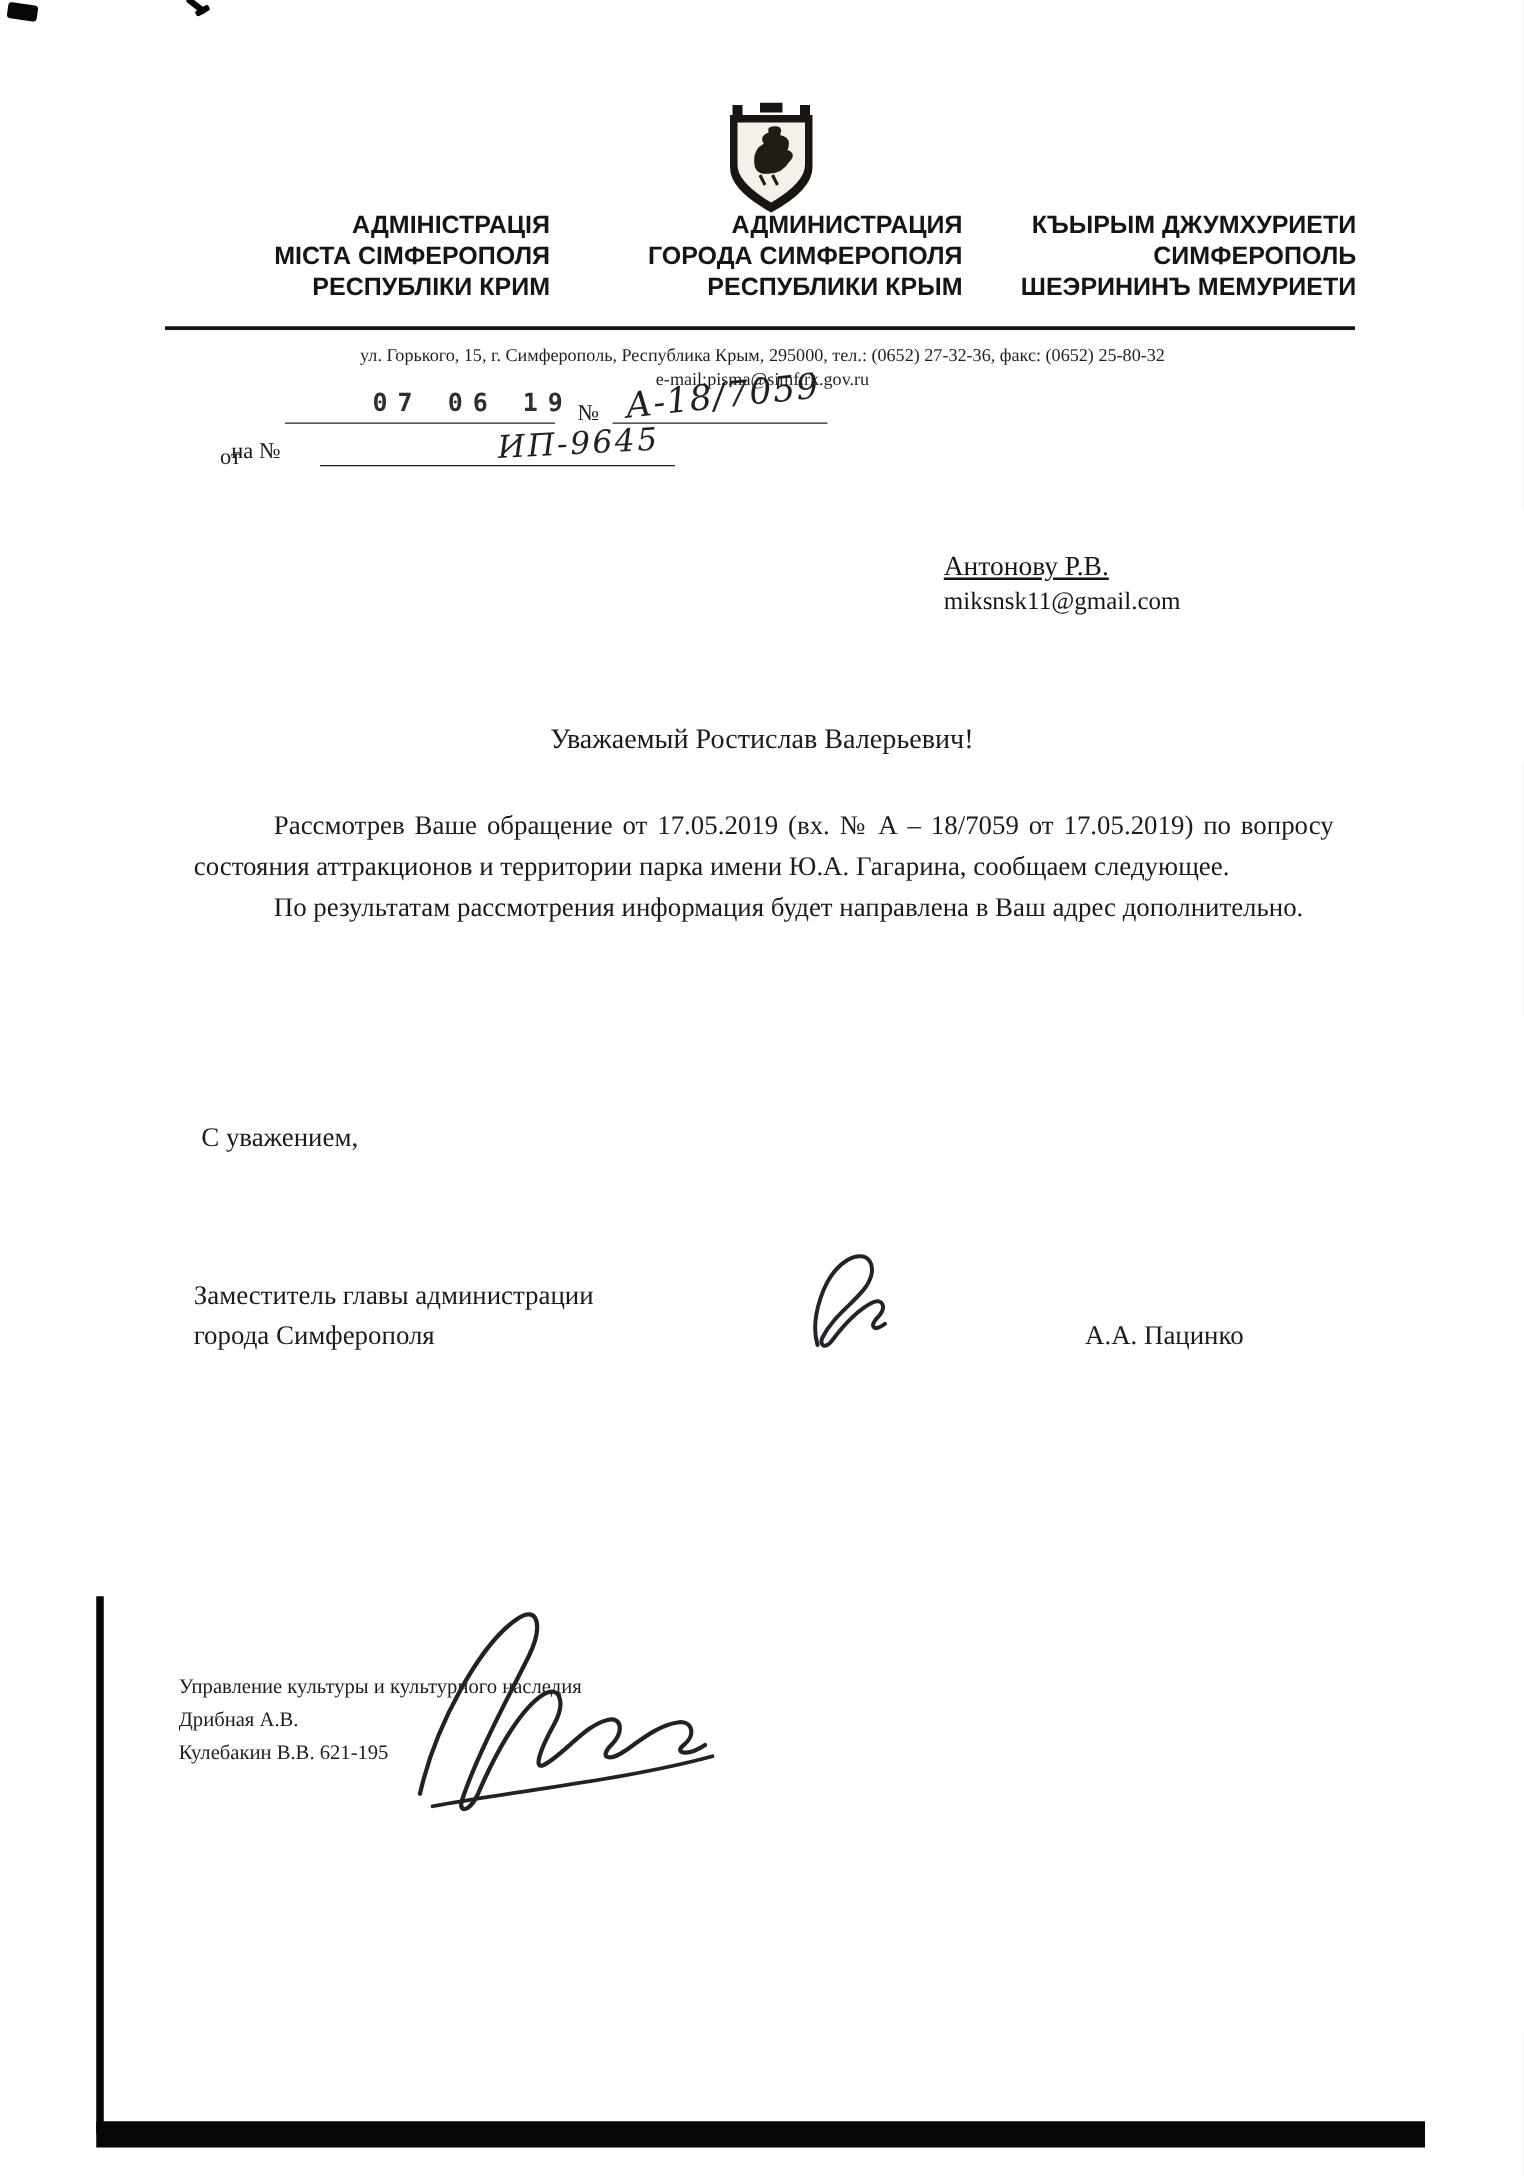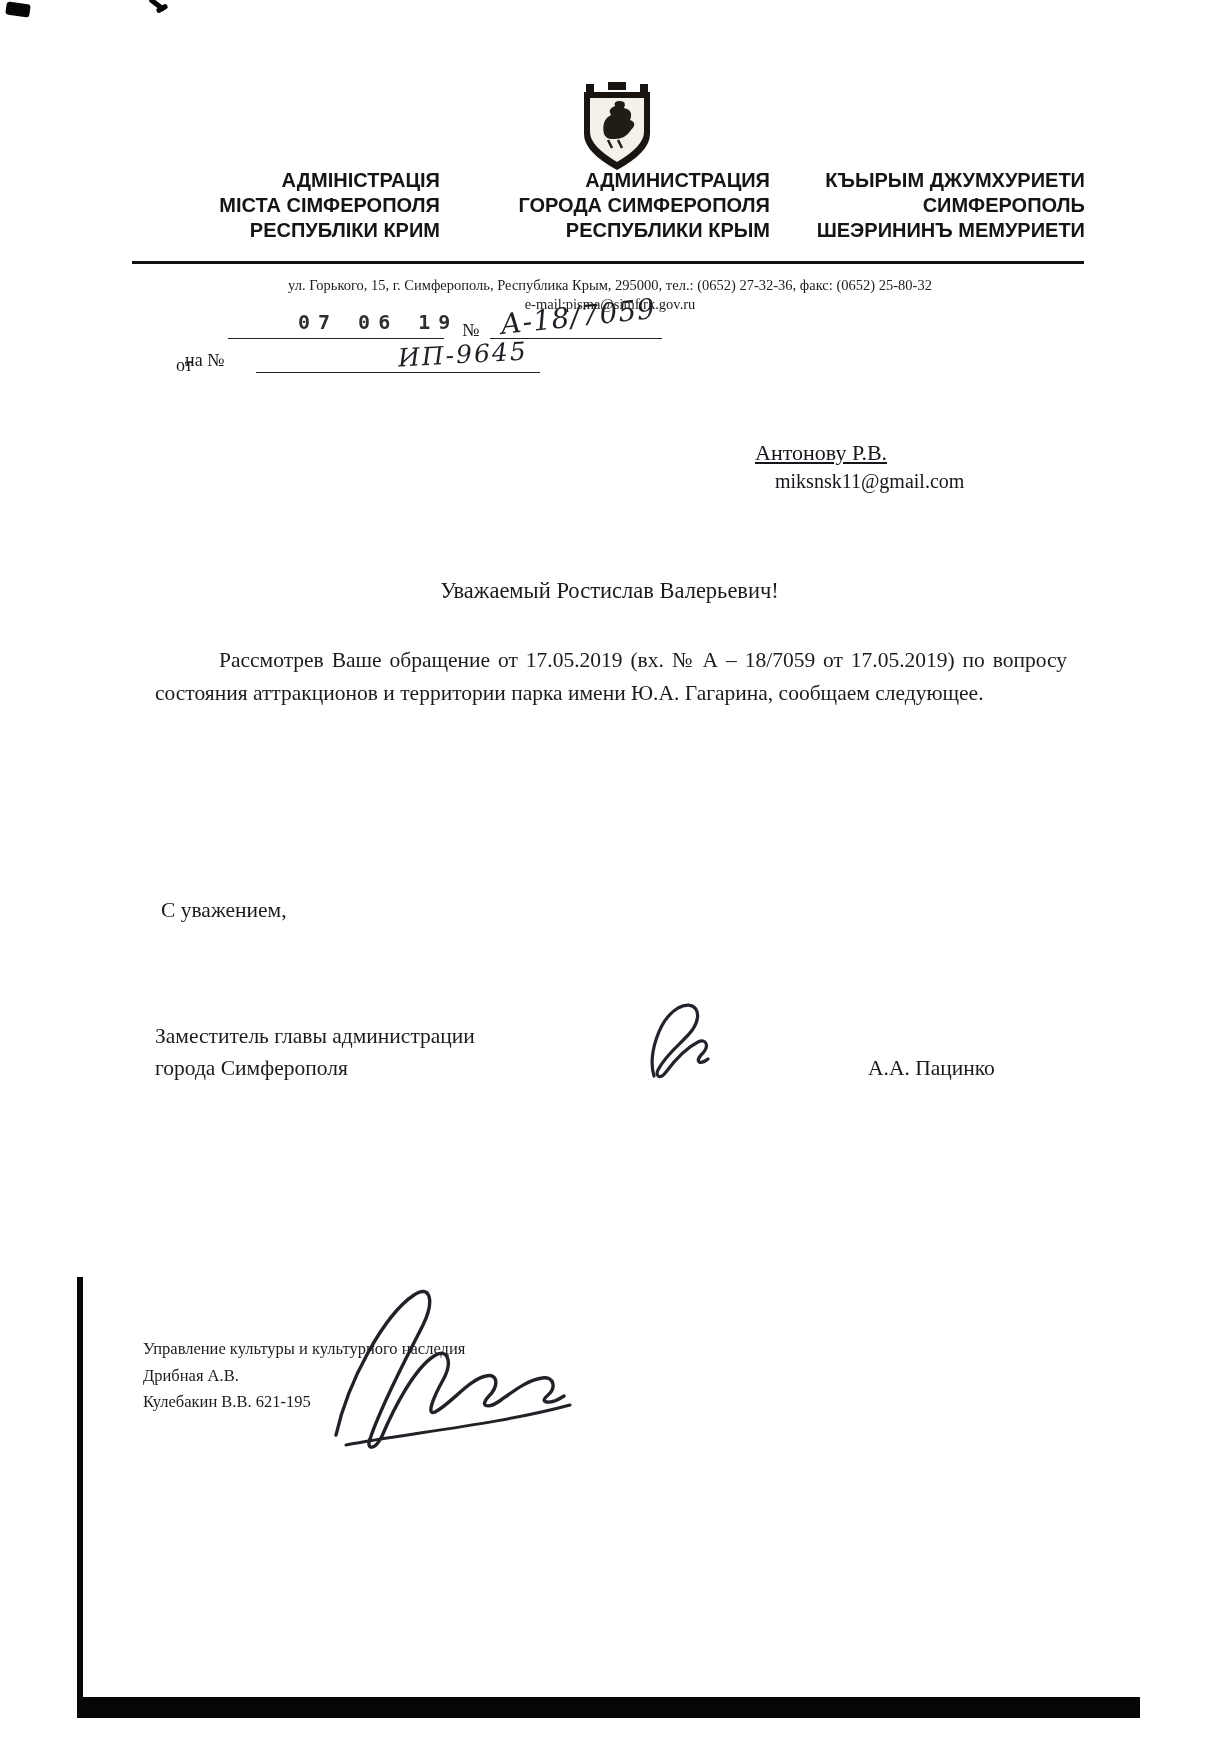--- a/index.html
+++ b/index.html
@@ -51,21 +51,21 @@
     color:#211f26;
   }
   .hw-number { left:500px; top:300px; font-size:28px; transform:rotate(-6deg); letter-spacing:1px; }
   .hw-reply  { left:398px; top:340px; font-size:25px; transform:rotate(-3deg); letter-spacing:2px; }
 
   
   .recipient-name {
     position:absolute; left:755px; top:440px;
     font-size:22px; text-decoration:underline; color:#17151c;
   }
-  .recipient-email { position:absolute; left:775px; top:470px; font-size:20px; color:#17151c; }
+  .recipient-email { position:absolute; left:755px; top:470px; font-size:20px; color:#17151c; }
 
   
   .salutation {
     position:absolute; left:0; top:578px; width:1219px;
     text-align:center; font-size:22.5px; color:#1b1b1b;
   }
   .letter-body {
     position:absolute; left:155px; top:644px; width:912px;
     font-size:21.5px; line-height:33px; text-align:justify; color:#1b1b1b;
   }
@@ -145,20 +145,21 @@
   <div class="u-line" style="left:256px; top:372px; width:284px;"></div>
   <span class="handwriting hw-reply">ИП-9645</span>
 
   <div class="recipient-name">Антонову Р.В.</div>
   <div class="recipient-email">miksnsk11@gmail.com</div>
 
   <div class="salutation">Уважаемый Ростислав Валерьевич!</div>
 
   <div class="letter-body">
     <p>Рассмотрев Ваше обращение от 17.05.2019 (вх. № А – 18/7059 от 17.05.2019) по вопросу состояния аттракционов и территории парка имени Ю.А. Гагарина, сообщаем следующее.</p>
+    <p>По результатам рассмотрения информация будет направлена в Ваш адрес дополнительно.</p>
   </div>
 
   <div class="closing">С уважением,</div>
 
   <div class="sig-position">
     <div>Заместитель главы администрации</div>
     <div>города Симферополя</div>
   </div>
 
   <div class="sig-small">

